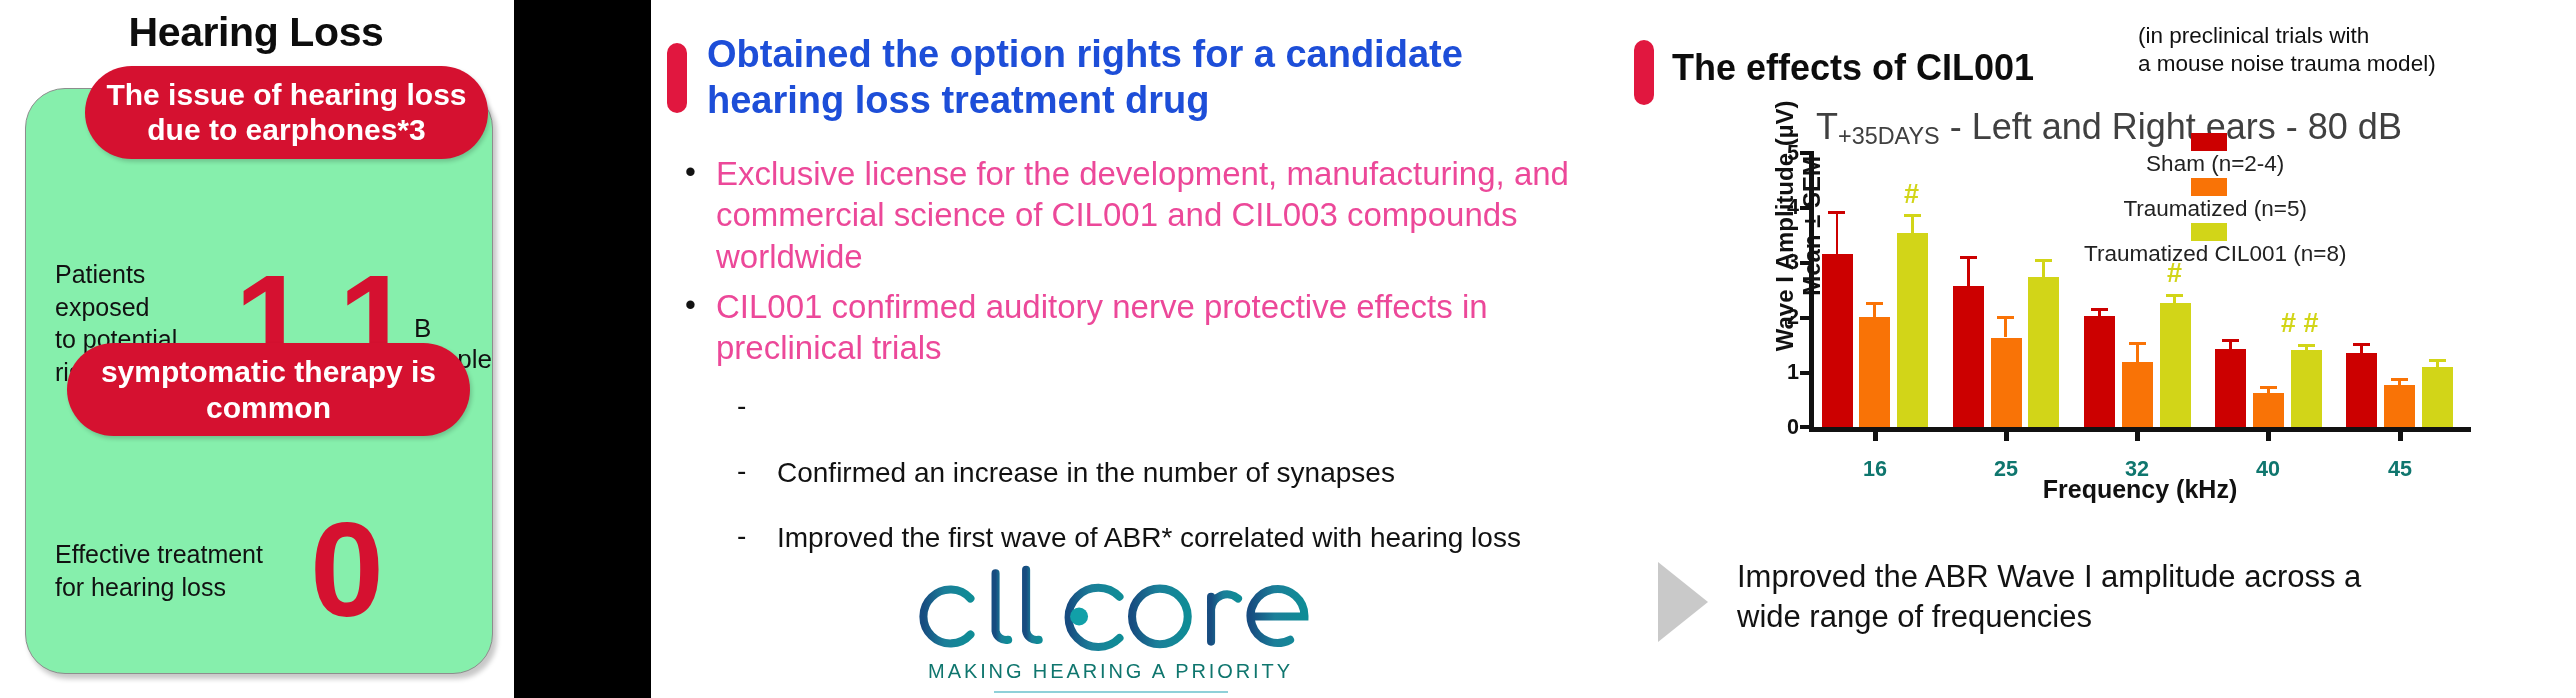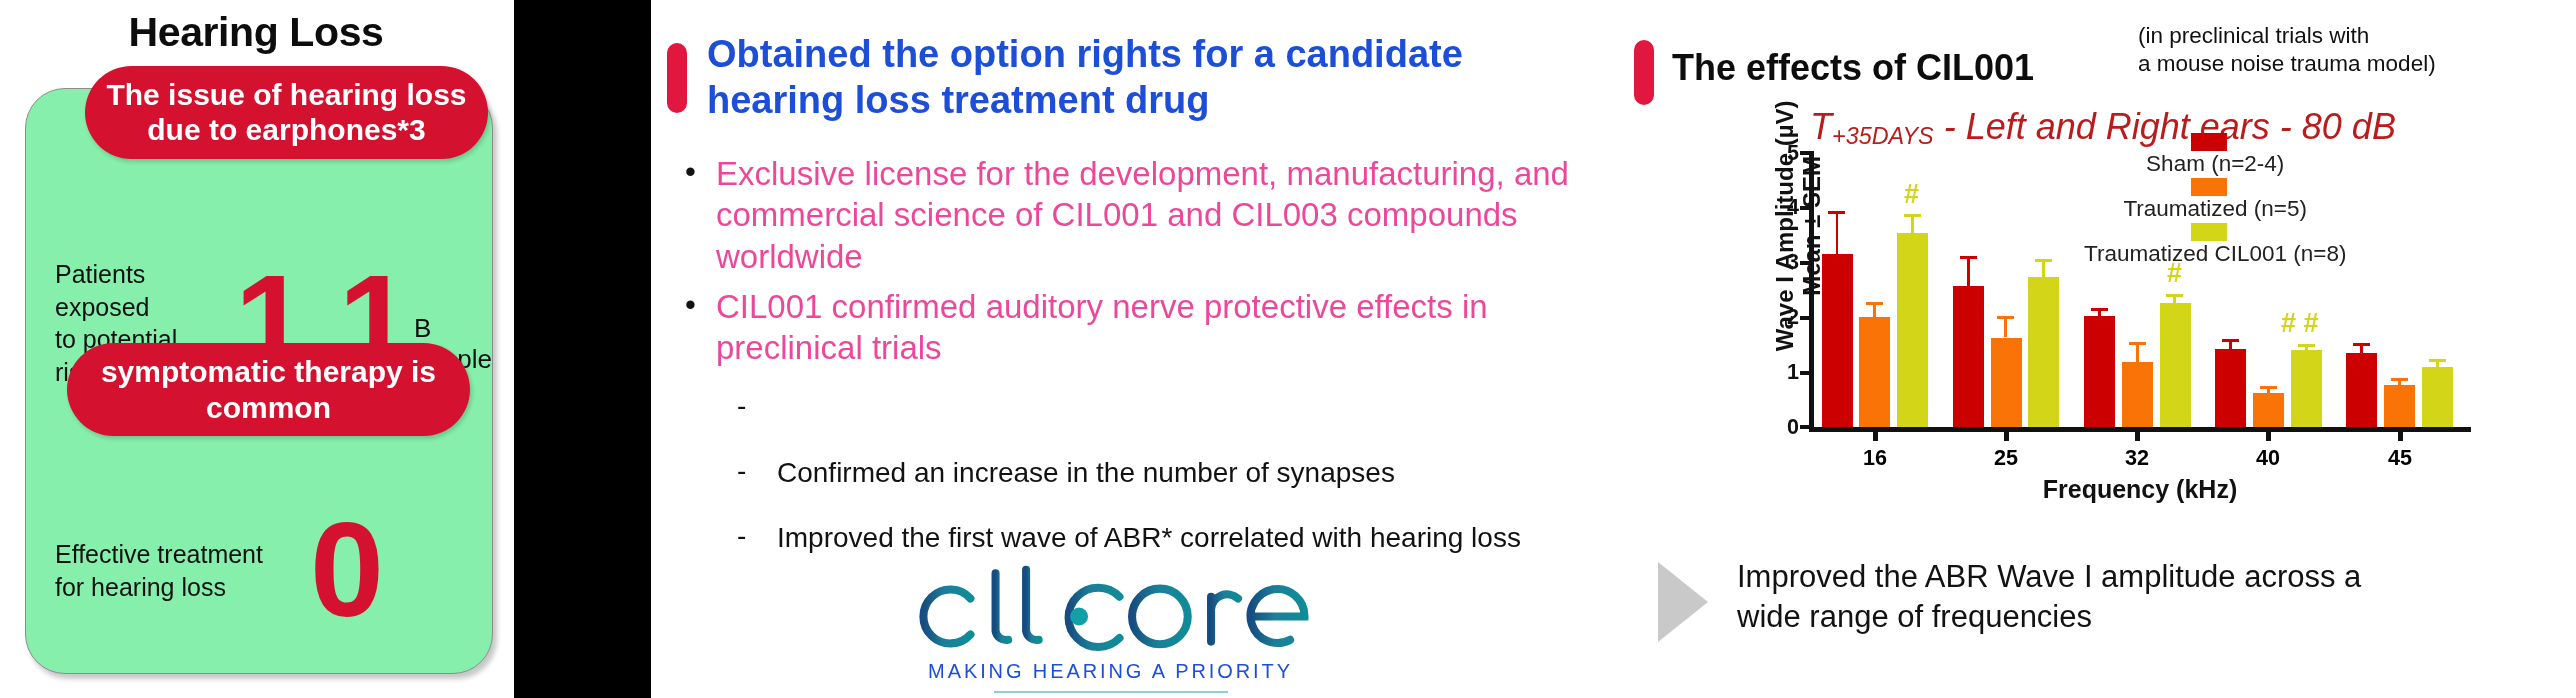--- a/index.html
+++ b/index.html
@@ -62,56 +62,56 @@
   .sub .dash{width:40px;font-size:28px;color:#121212;flex:none;}
   .sub .txt{font-size:28px;color:#121212;line-height:1.25;}
   .s1{left:86px;top:390px;width:863px;}
   .s2{left:86px;top:455px;width:863px;}
   .s3{left:86px;top:520px;width:863px;}
 
   
   .logo{position:absolute;left:244px;top:557px;width:431px;height:135px;}
   .logo-word{display:block;}
   .logo-tag{
-    text-align:center;font-size:20px;letter-spacing:2.9px;color:#1d4ed8;
+    text-align:center;font-size:20px;letter-spacing:2.9px;color:#0f766e;
     margin-top:1.8px;font-family:"Liberation Sans", sans-serif;
   }
   .logo-rule{width:234px;height:2.7px;background:#8fd0d8;margin:8px auto 0;}
 
   
   .right-panel{position:absolute;left:1618px;top:0;width:958px;height:698px;background:#fff;}
   .r-tick{left:16px;top:40px;height:65px;}
   .r-head{
     position:absolute;left:54px;top:47px;font-size:36px;font-weight:bold;color:#0d0d0d;
   }
   .r-note{
     position:absolute;left:520px;top:21.6px;width:422px;
     font-size:22.5px;color:#111;line-height:1.28;
   }
 
   
   .chart-wrap{position:absolute;left:90px;top:106px;width:845px;height:422px;}
   .chart-title{
-    position:absolute;left:102px;top:0;font-size:36px;color:#b91c1c;white-space:nowrap;font-style:italic;
+    position:absolute;left:108px;top:0;font-size:36px;color:#404040;white-space:nowrap;
   }
   .chart-title sub{font-size:23.4px;vertical-align:baseline;position:relative;top:4.5px;}
   .ylab{
     position:absolute;left:-40px;top:93px;width:261px;
     transform:rotate(-90deg);transform-origin:center center;
     text-align:center;font-size:24px;font-weight:bold;color:#111;line-height:1.12;
   }
   .plot{
     position:absolute;left:101px;top:47px;width:656px;height:274px;
   }
   .axis-y{position:absolute;left:0;top:0;width:5.4px;height:274px;background:#111;}
   .axis-x{position:absolute;left:0;top:274px;width:662px;height:5.4px;background:#111;}
   .ytick{position:absolute;left:-9px;width:14.4px;height:3.6px;background:#111;}
   .ytlabel{position:absolute;left:-41px;font-size:21.6px;font-weight:bold;color:#111;text-align:right;width:31px;}
   .xtick{position:absolute;top:274px;width:4.5px;height:14.4px;background:#111;}
-  .xtlabel{position:absolute;top:292px;font-size:21.6px;font-weight:bold;color:#000000;text-align:center;width:54px;}
+  .xtlabel{position:absolute;top:303px;font-size:21.6px;font-weight:bold;color:#0f766e;text-align:center;width:54px;}
   .bar{position:absolute;bottom:0;}
   .errbar{position:absolute;width:2.7px;}
   .errcap{position:absolute;height:2.7px;width:17px;}
   .hash{position:absolute;font-size:27px;font-weight:bold;}
   .xaxis-label{
     position:absolute;left:101px;top:369px;width:662px;text-align:center;
     font-size:25px;font-weight:bold;color:#111;
   }
   .legend{position:absolute;left:376px;top:27px;}
   .leg-row{display:flex;align-items:center;margin-bottom:0.9px;flex-direction:column;}

